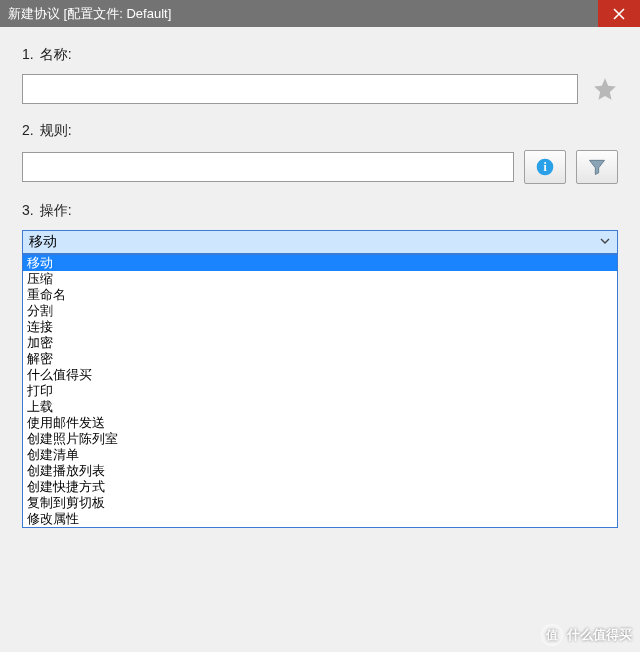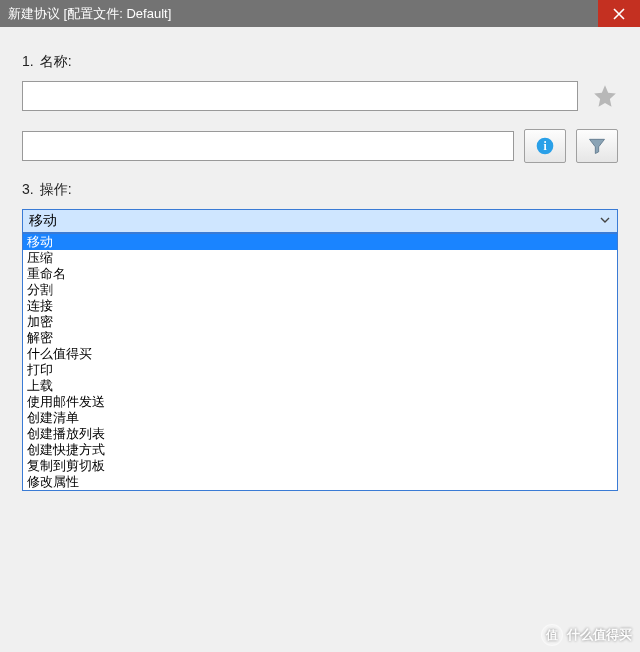--- a/index.html
+++ b/index.html
@@ -1,21 +1,21 @@
 <!DOCTYPE html>
 <html><head>
 <meta charset="utf-8">
 <style>
   * { box-sizing: border-box; margin: 0; padding: 0; }
   html, body { width: 640px; height: 652px; font-family: "Microsoft YaHei", "SimSun", sans-serif; background: #f0f0f0; overflow: hidden; }
   .titlebar { height: 27px; background: #737373; color: #fff; display: flex; align-items: center; font-size: 13px; }
   .titlebar .title { padding-left: 8px; flex: 1; white-space: nowrap; }
   .titlebar .close { width: 42px; height: 27px; background: #c43021; display: flex; align-items: center; justify-content: center; }
   .titlebar .close svg { width: 12px; height: 12px; }
-  .content { padding: 16px 22px 0 22px; position: relative; }
+  .content { padding: 9px 22px 0 22px; position: relative; }
   .row-label { font-size: 14px; color: #222; margin: 10px 0 10px 0; }
   .row { display: flex; align-items: center; margin-bottom: 18px; }
   .text-input { flex: 1; height: 30px; border: 1px solid #999; background: #fff; padding: 4px 6px; font-size: 14px; }
   .star { width: 26px; height: 26px; margin-left: 14px; display:flex; align-items:center; justify-content:center; color:#b8b8b8; }
   .icon-btn { width: 42px; height: 34px; margin-left: 10px; border: 1px solid #a0a0a0; background: linear-gradient(#fdfdfd,#e6e6e6); border-radius: 2px; display:flex; align-items:center; justify-content:center; cursor:pointer; }
   .icon-btn svg { width: 20px; height: 20px; }
   .select-wrap { position: relative; }
   .select-box { height: 24px; width: 100%; border: 1px solid #3a7bd5; background: #cfe6ff; display:flex; align-items:center; padding: 0 6px; font-size: 14px; color:#000; cursor:pointer; }
   .select-box .chev { margin-left:auto; }
   .dropdown { position:absolute; left:0; top:24px; width:100%; border:1px solid #3a7bd5; background:#fff; z-index:10; max-height: 355px; overflow:hidden; }
@@ -44,20 +44,23 @@
   </div>
   <div class="row">
     <input class="text-input" type="text" value="" style="">
     <span class="star">
       <svg viewBox="0 0 24 24">
           <path fill="currentColor" d="M12 2l2.9 6.9L22 9.8l-5.5 4.9L18 22l-6-3.6L6 22l1.5-7.3L2 9.8l7.1-.9z"></path>
         </svg>
     </span>
   </div>
 
+  <div class="row-label">
+    <span class="label-num">2.</span><span>规则:</span>
+  </div>
   <div class="row">
     <input class="text-input" type="text" value="" style="">
     <div class="icon-btn">
       <svg viewBox="0 0 24 24">
           <circle cx="12" cy="12" r="10" fill="#2aa0e8"></circle>
           <text x="12" y="17" text-anchor="middle" font-size="14" font-weight="bold" fill="#fff" font-family="Georgia">i</text>
         </svg>
     </div>
     <div class="icon-btn">
       <svg viewBox="0 0 24 24">
@@ -84,20 +87,21 @@
         <div class="opt">压缩</div>
         <div class="opt">重命名</div>
         <div class="opt">分割</div>
         <div class="opt">连接</div>
         <div class="opt">加密</div>
         <div class="opt">解密</div>
         <div class="opt">什么值得买</div>
         <div class="opt">打印</div>
         <div class="opt">上载</div>
         <div class="opt">使用邮件发送</div>
+        <div class="opt">创建照片陈列室</div>
         <div class="opt">创建清单</div>
         <div class="opt">创建播放列表</div>
         <div class="opt">创建快捷方式</div>
         <div class="opt">复制到剪切板</div>
         <div class="opt">修改属性</div>
       </div>
   </div>
 
 </div>
 

